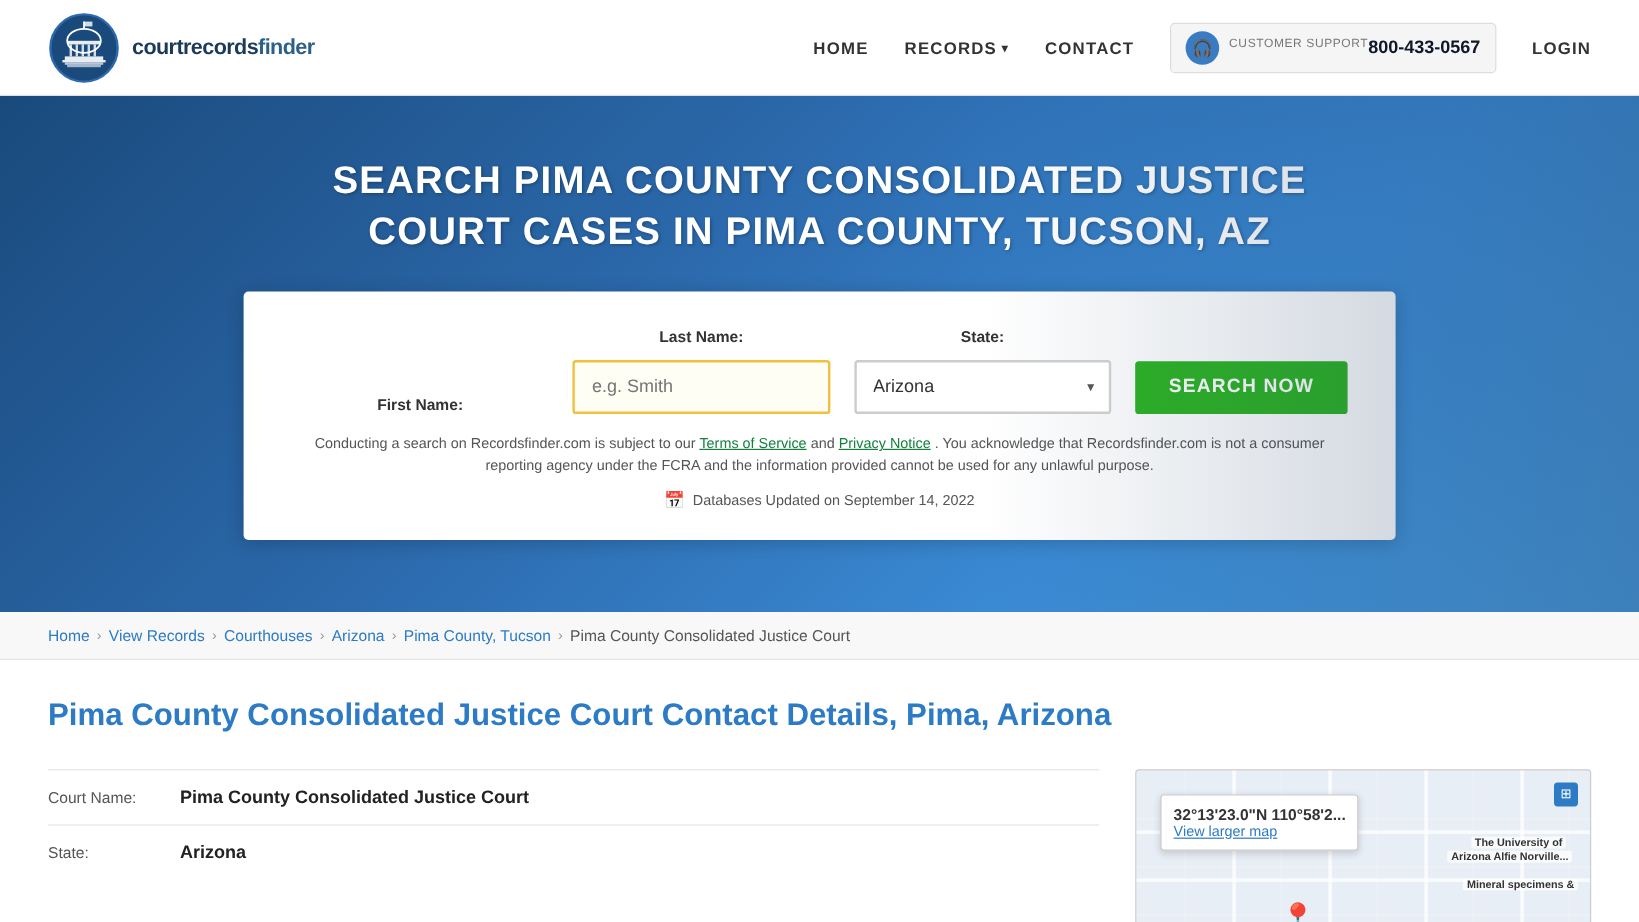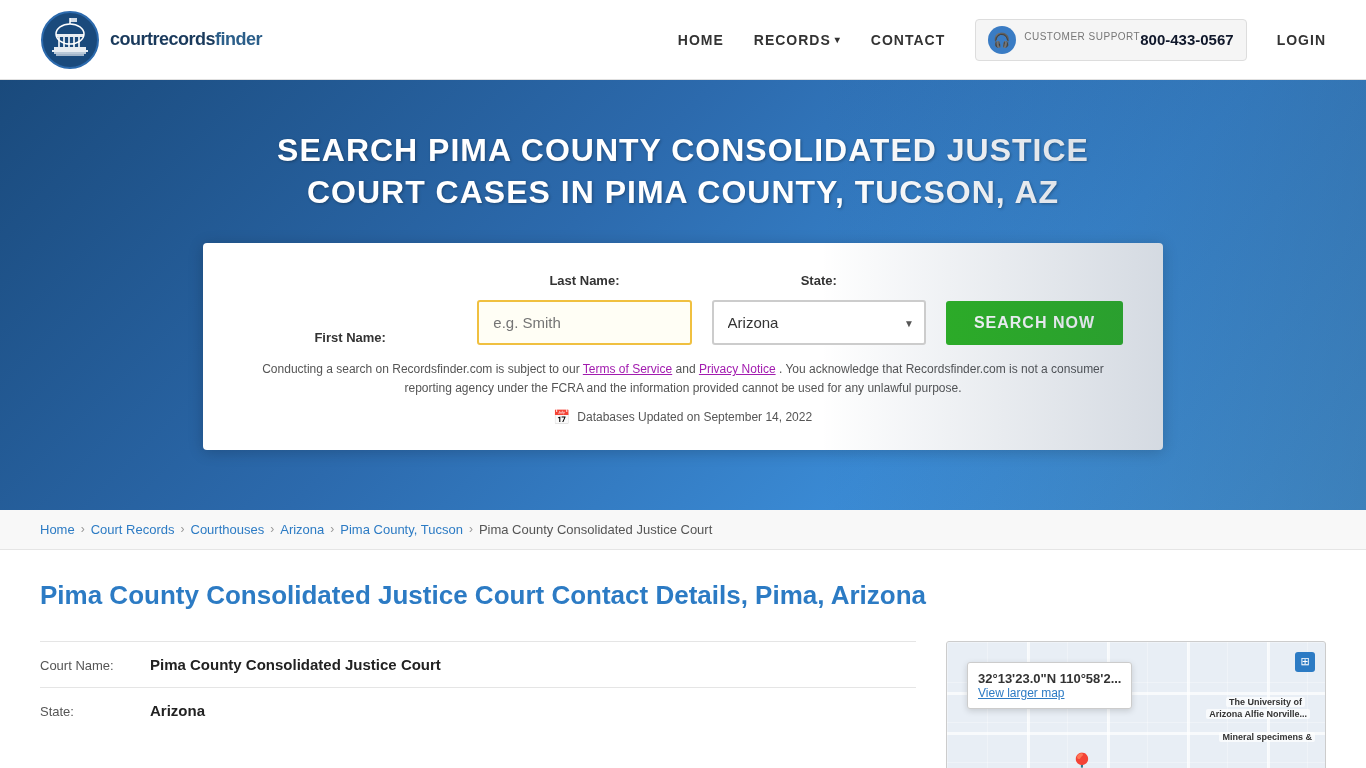--- a/index.html
+++ b/index.html
@@ -210,21 +210,21 @@
       flex-shrink: 0;
     }
     .search-disclaimer {
       font-size: 12px;
       color: #555;
       text-align: center;
       line-height: 1.6;
       margin-bottom: 10px;
     }
     .search-disclaimer a {
-      color: #a21caf;
+      color: #15803d;
       text-decoration: underline;
     }
     .db-updated {
       font-size: 12px;
       color: #555;
       text-align: center;
       display: flex;
       align-items: center;
       justify-content: center;
       gap: 6px;
@@ -480,21 +480,21 @@
     <div class="db-updated">
       <span class="calendar-icon">📅</span>
       <span>Databases Updated on September 14, 2022</span>
     </div>
   </div>
 </section>
 
 <nav class="breadcrumb">
   <a href="#">Home</a>
   <span class="breadcrumb-sep">›</span>
-  <a href="#">Court Records</a>
+  <a href="#">View Records</a>
   <span class="breadcrumb-sep">›</span>
   <a href="#">Courthouses</a>
   <span class="breadcrumb-sep">›</span>
   <a href="#">Arizona</a>
   <span class="breadcrumb-sep">›</span>
   <a href="#">Pima County, Tucson</a>
   <span class="breadcrumb-sep">›</span>
   <span class="breadcrumb-current">Pima County Consolidated Justice Court</span>
 </nav>
 

